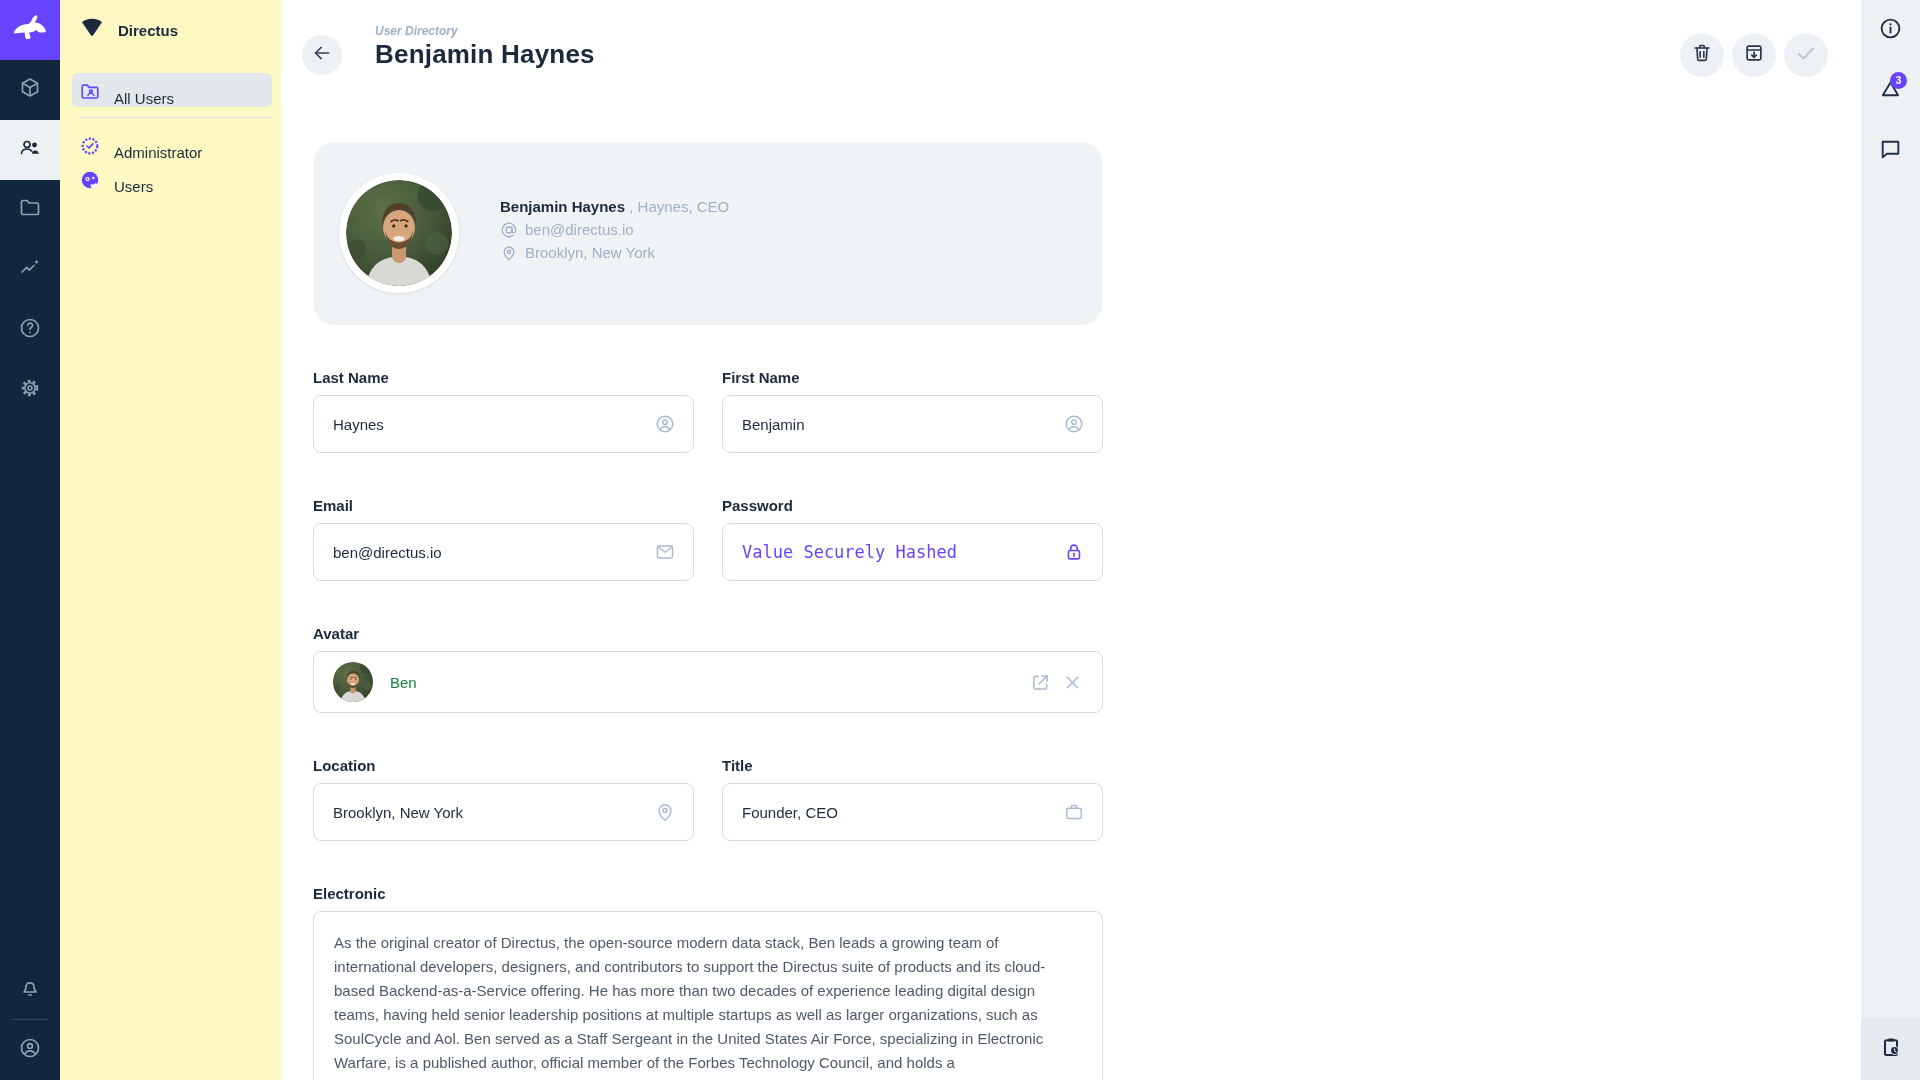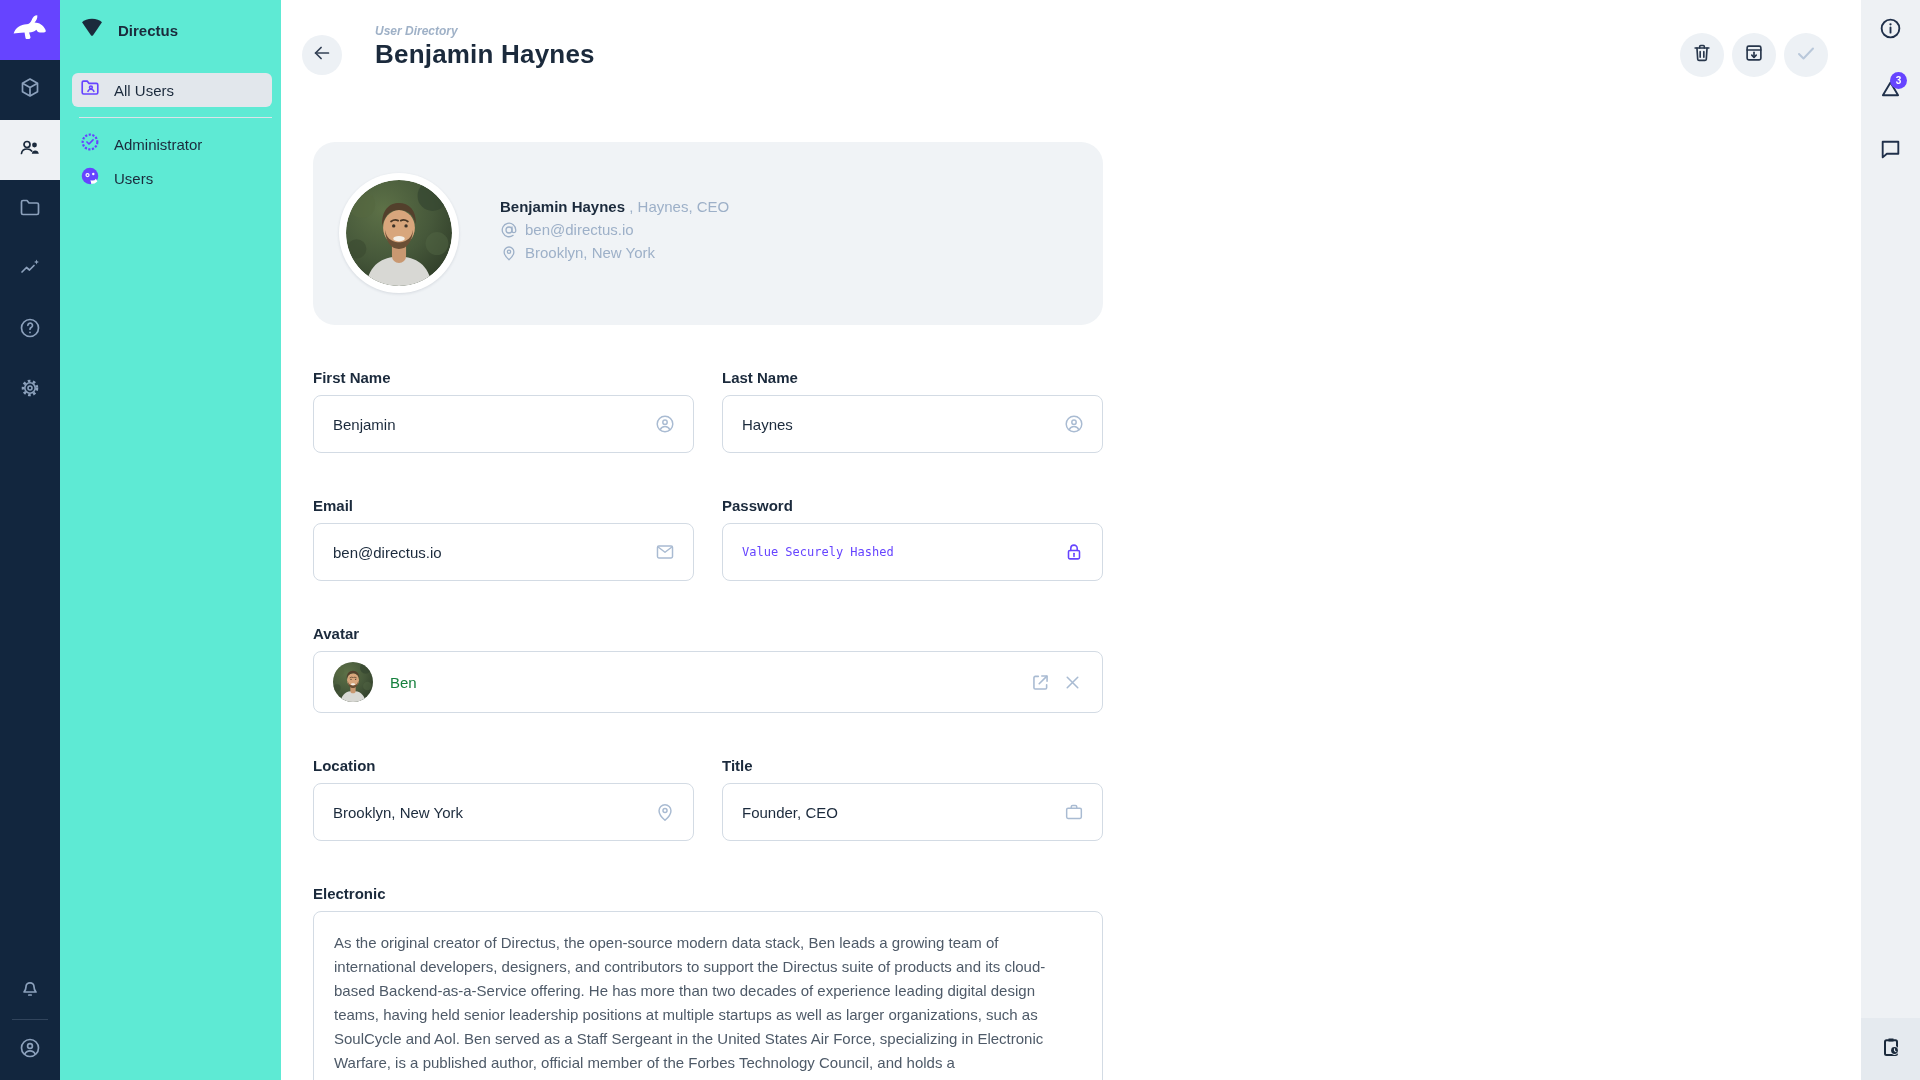--- a/index.html
+++ b/index.html
@@ -9,24 +9,24 @@
 
   
   .modulebar { width:60px; background:#12263e; display:flex; flex-direction:column; flex-shrink:0; }
   .logo-tile { width:60px; height:60px; background:#6644ff; display:grid; place-items:center; cursor:pointer; }
   .mod-tile { width:60px; height:60px; display:grid; place-items:center; color:#8ca1bc; cursor:pointer; }
   .mod-tile.active { background:#eef1f4; color:#1b2a3c; }
   .mod-spacer { flex:1; }
   .mod-divider { width:36px; height:1px; background:#31445c; margin:0 auto; }
 
   
-  .nav { width:221px; background:#5eead4; flex-shrink:0; }
+  .nav { width:221px; background:#fef9c3; flex-shrink:0; }
   .nav-header { height:60px; display:flex; align-items:center; gap:13px; padding-left:19px; }
   .nav-title { font-size:15px; font-weight:700; color:#1b2a3c; }
-  .nav-item { height:34px; margin:0 9px 0 12px; border-radius:6px; display:flex; align-items:center; gap:13px; padding-left:7px; cursor:pointer; }
+  .nav-item { height:34px; margin:0 9px 0 12px; border-radius:6px; display:flex; align-items:flex-end; gap:13px; padding-left:7px; cursor:pointer; }
   .nav-item.first { margin-top:13px; }
   .nav-item.selected { background:#e2e7ec; }
   .nav-item .label { font-size:15px; color:#1b2a3c; }
   .nav-divider { height:1px; background:#dce2e9; margin:10px 9px 9px 19px; }
 
   
   .main { flex:1; position:relative; background:#fff; }
   .back-btn { position:absolute; left:21px; top:35px; width:40px; height:40px; border-radius:50%; background:#edf1f5; display:grid; place-items:center; color:#334155; cursor:pointer; }
   .breadcrumb { position:absolute; left:94px; top:24px; font-size:12px; font-weight:700; color:#9fb1c7;font-style:italic; }
   .page-title { position:absolute; left:94px; top:39px; font-size:26px; font-weight:700; color:#1b2a3c; letter-spacing:.2px; }
@@ -46,21 +46,21 @@
   .card-line { display:flex; align-items:center; gap:7px; color:#9db0c8; }
   .card-line .glyph { width:18px; display:grid; place-items:center; color:#9db0c8; }
 
   
   .grid2 { display:grid; grid-template-columns:381px 381px; column-gap:28px; }
   .field { margin-top:44px; }
   .field-label { font-size:15px; font-weight:700; color:#1b2a3c; margin-bottom:9px; }
   .input { position:relative; height:58px; border:1.5px solid #d3dbe4; border-radius:8px; background:#fff; display:flex; align-items:center; }
   .input input { border:none; outline:none; background:transparent; width:100%; height:100%; padding:0 52px 0 19px; font-size:15px; color:#1b2a3c; font-family:"Liberation Sans","DejaVu Sans",sans-serif; }
   .input .trail-icon { position:absolute; right:17px; top:50%; transform:translateY(-50%); color:#a9bbd2; display:grid; place-items:center; }
-  .input.mono input { font-family:"DejaVu Sans Mono","Liberation Mono",monospace; font-size:12px; color:#6644ff; }
+  .input.mono input { font-family:"DejaVu Sans Mono","Liberation Mono",monospace; font-size:17px; color:#6644ff; }
   .input.mono .trail-icon { color:#6644ff; }
 
   .avatar-input { height:62px; border:1.5px solid #d3dbe4; border-radius:8px; display:flex; align-items:center; padding:0 19px; gap:17px; }
   .avatar-thumb { width:40px; height:40px; border-radius:6px; overflow:hidden; flex-shrink:0; }
   .avatar-thumb svg { display:block; }
   .avatar-name { font-size:15px; color:#15803d; flex:1; }
   .avatar-actions { display:flex; gap:11px; color:#a9bbd2; }
   .avatar-actions .ic { cursor:pointer; display:grid; place-items:center; }
 
   .textarea { width:790px; height:230px; border:1.5px solid #d3dbe4; border-radius:8px; background:#fff; padding:19px 24px 0 20px; font-size:15px; line-height:24px; color:#4e5a68; }
@@ -310,36 +310,36 @@
                   <circle cx="12" cy="10.3" r="2.2"></circle>
                 </svg>
             </span>
             <span>Brooklyn, New York</span>
           </div>
         </div>
       </div>
 
       <div class="grid2">
         <div class="field">
-          <div class="field-label">First Name</div>
+          <div class="field-label">Last Name</div>
           <div class="input">
-            <input readonly="" value="Benjamin" style="">
+            <input readonly="" value="Haynes" style="">
             <span class="trail-icon">
               <svg width="22" height="22" viewBox="0 0 24 24" fill="none" stroke="currentColor" stroke-width="1.6" stroke-linecap="round">
                   <circle cx="12" cy="12" r="8.5"></circle>
                   <circle cx="12" cy="10" r="2.4"></circle>
                   <path d="M6.8 18.2c1-2.4 3-3.4 5.2-3.4s4.2 1 5.2 3.4"></path>
                 </svg>
             </span>
           </div>
         </div>
         <div class="field">
-          <div class="field-label">Last Name</div>
+          <div class="field-label">First Name</div>
           <div class="input">
-            <input readonly="" value="Haynes" style="">
+            <input readonly="" value="Benjamin" style="">
             <span class="trail-icon">
               <svg width="22" height="22" viewBox="0 0 24 24" fill="none" stroke="currentColor" stroke-width="1.6" stroke-linecap="round">
                   <circle cx="12" cy="12" r="8.5"></circle>
                   <circle cx="12" cy="10" r="2.4"></circle>
                   <path d="M6.8 18.2c1-2.4 3-3.4 5.2-3.4s4.2 1 5.2 3.4"></path>
                 </svg>
             </span>
           </div>
         </div>
       </div>

